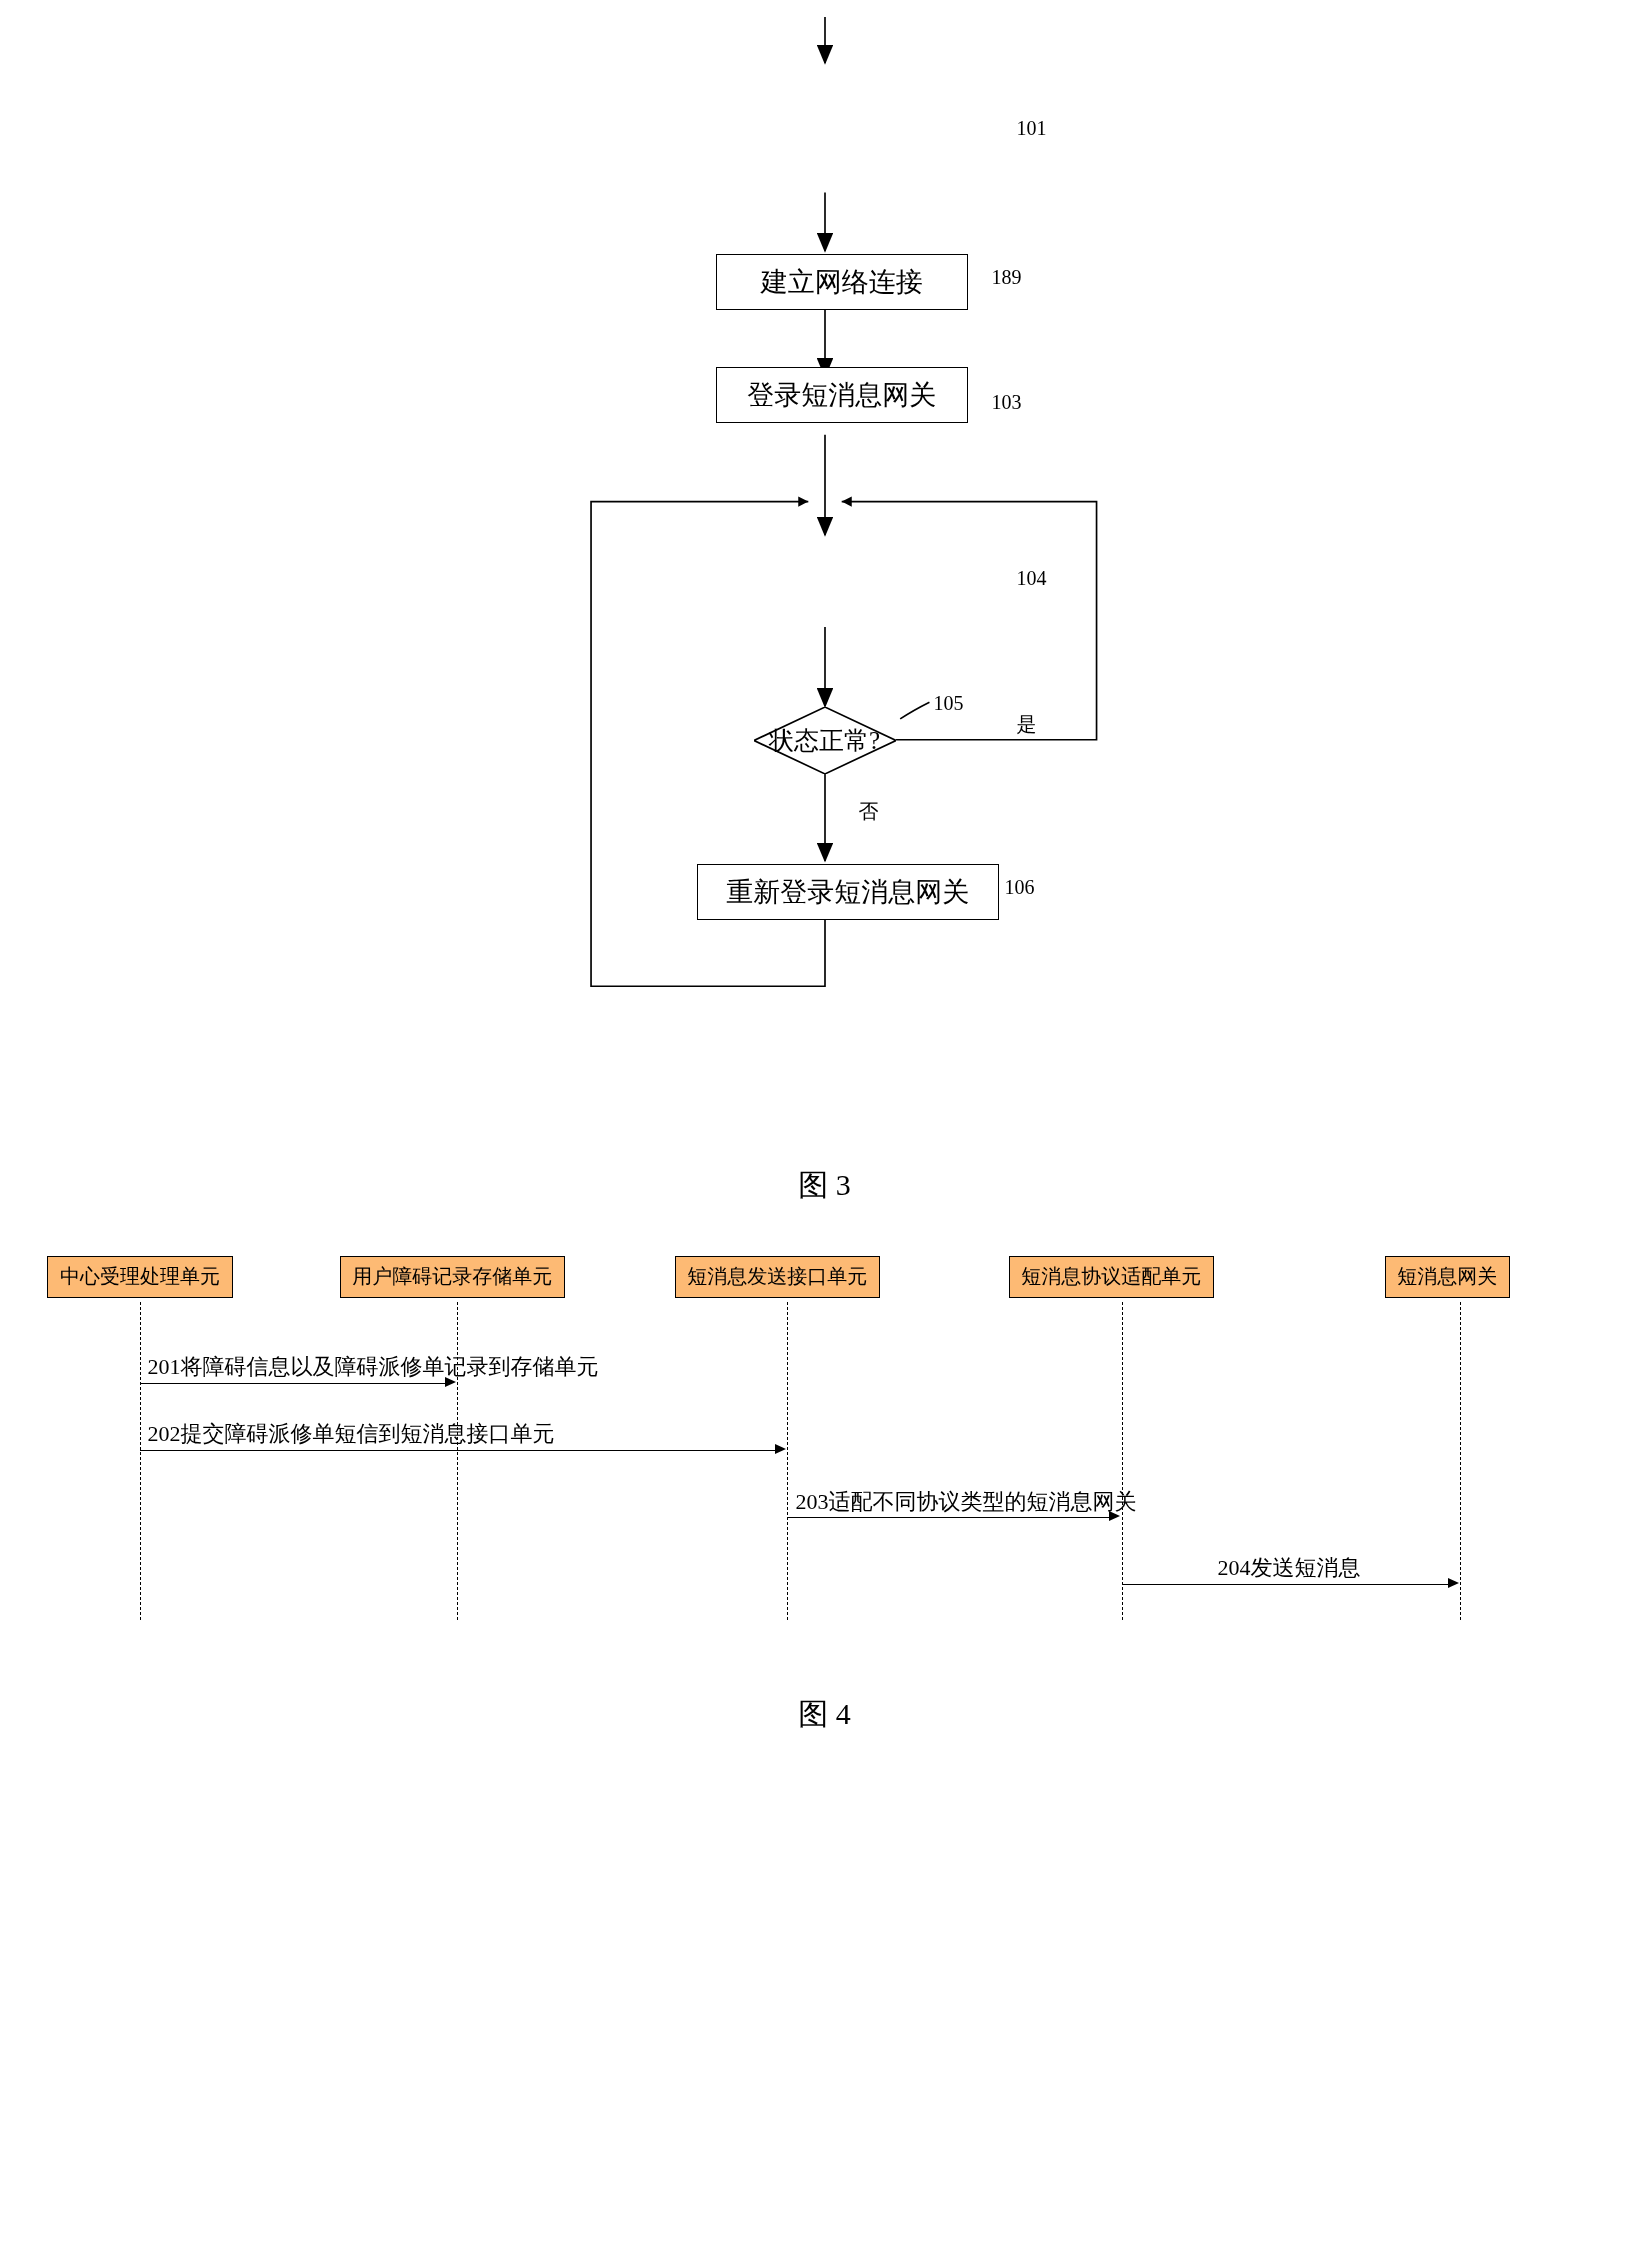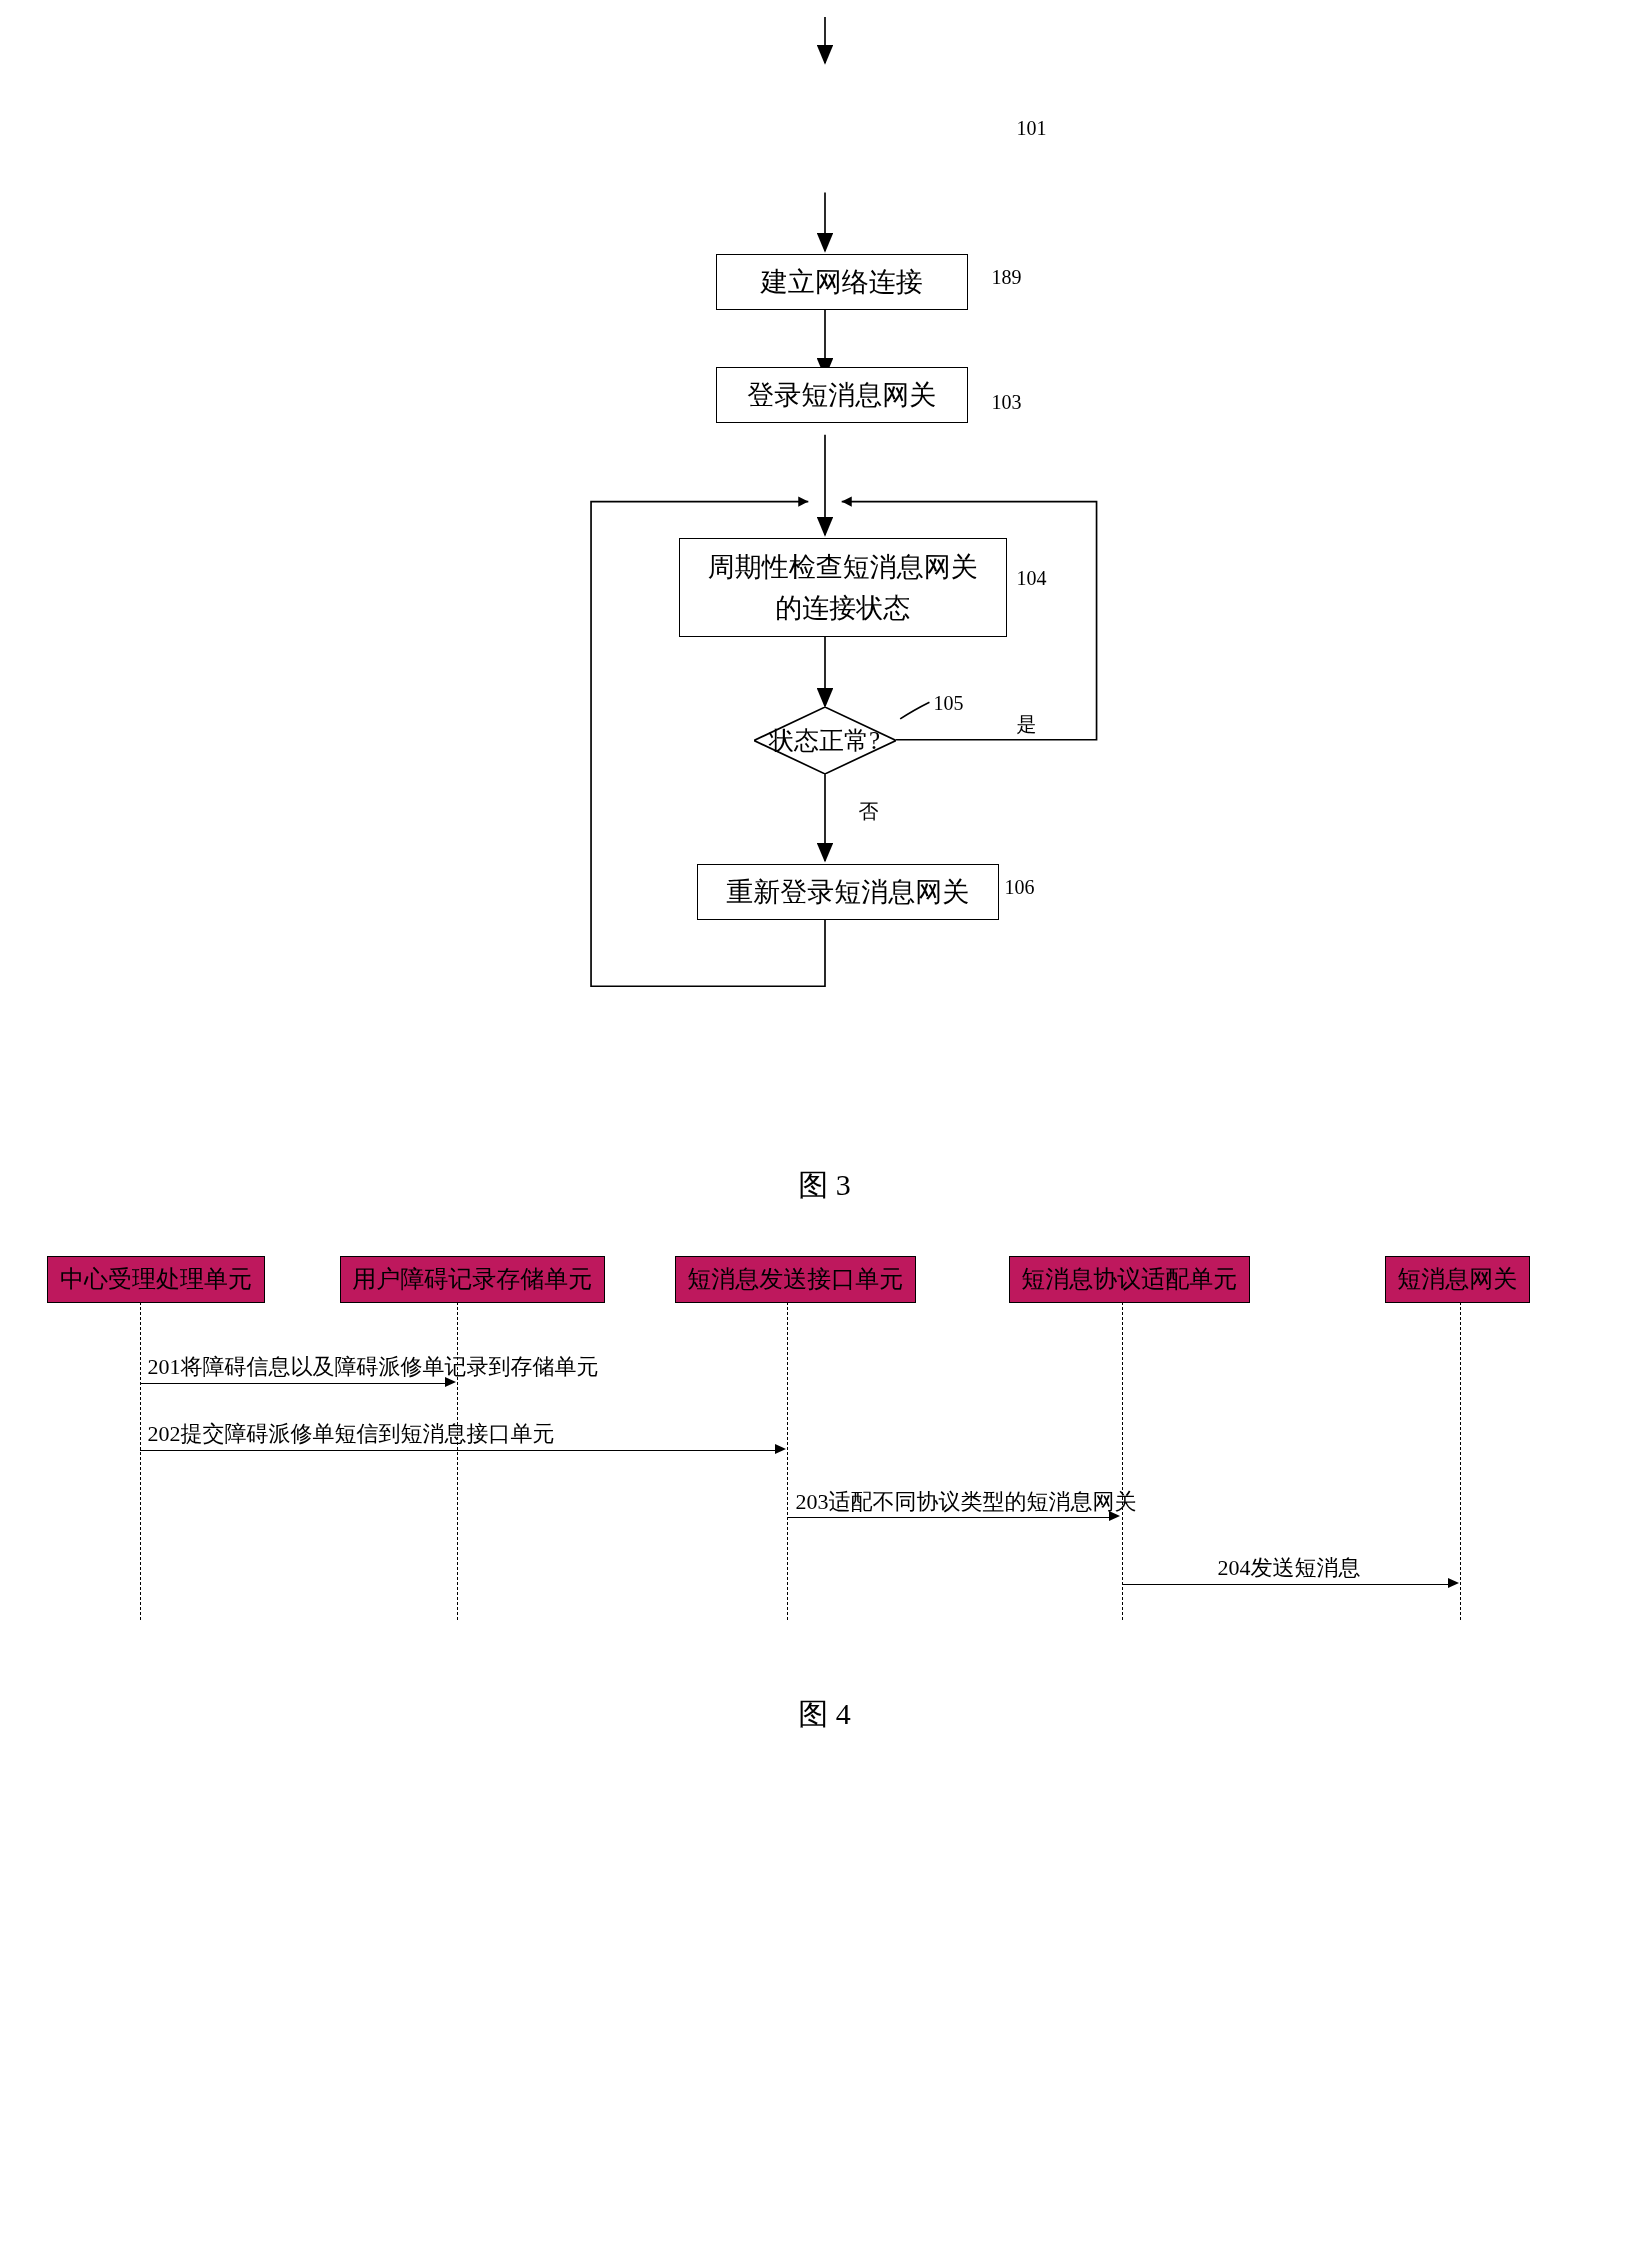--- a/index.html
+++ b/index.html
@@ -5,21 +5,21 @@
 body{font-family:"SimSun","Songti SC",serif;background:#fff;margin:0;padding:16.7px;display:flex;flex-direction:column;align-items:center}
 .fig{display:flex;flex-direction:column;align-items:center;margin-bottom:50px}
 .flowchart{position:relative;width:752px;height:1128px}
 .box{position:absolute;border:1.7px solid #000;background:#fff;display:flex;align-items:center;justify-content:center;text-align:center;padding:8.4px 16.7px;font-size:27px;line-height:1.5}
 .diamond{position:absolute;width:142px;height:67px;display:flex;align-items:center;justify-content:center}
 .diamond svg{position:absolute;top:0;left:0;width:100%;height:100%}
 .diamond-text{position:relative;font-size:25px;z-index:1}
 .label{position:absolute;font-size:20px}
 .caption{font-size:30px;margin-top:20px}
 .seq{position:relative;width:1588px;height:418px}
-.lifeline-box{position:absolute;border:1.3px solid #000;padding:6.7px 11.7px;font-size:24px;background:#be185d;white-space:nowrap;text-align:left}
+.lifeline-box{position:absolute;border:1.3px solid #000;padding:6.7px 11.7px;font-size:20px;background:#fdba74;white-space:nowrap;text-align:left}
 .lifeline{position:absolute;border-left:1.7px dashed #000;height:318px}
 .msg{position:absolute;font-size:22px;white-space:nowrap}
 .arrow-line{position:absolute;height:1.7px;background:#000}
 .arrow-head{position:absolute;width:0;height:0;border-top:5.9px solid transparent;border-bottom:5.9px solid transparent;border-left:11.7px solid #000}
 </style>
 </head>
 <body>
 
 <div class="fig">
   <div class="flowchart">
@@ -50,24 +50,20 @@
     <div class="box" style="left:267px;top:237px;width:217px;height:38px">
         <span>建立网络连接</span>
       </div>
     <div class="label" style="left:543px;top:249px">189</div>
 
     <div class="box" style="left:267px;top:350px;width:217px;height:38px">
         <span>登录短消息网关</span>
       </div>
     <div class="label" style="left:543px;top:374px">103</div>
 
-    <div class="box" style="left:230px;top:521px;width:293px">
-        <span style="white-space:pre-line">周期性检查短消息网关
-的连接状态</span>
-      </div>
     <div class="label" style="left:568px;top:550px">104</div>
 
     <div class="diamond" style="left:305px;top:690px">
       <svg viewBox="0 0 170 80">
           <polygon points="85,0 170,40 85,80 0,40" fill="#fff" stroke="#000" stroke-width="2"></polygon>
         </svg>
       <span class="diamond-text">状态正常?</span>
     </div>
     <div class="label" style="left:485px;top:675px">105</div>
     <div class="label" style="left:568px;top:694px">是</div>

